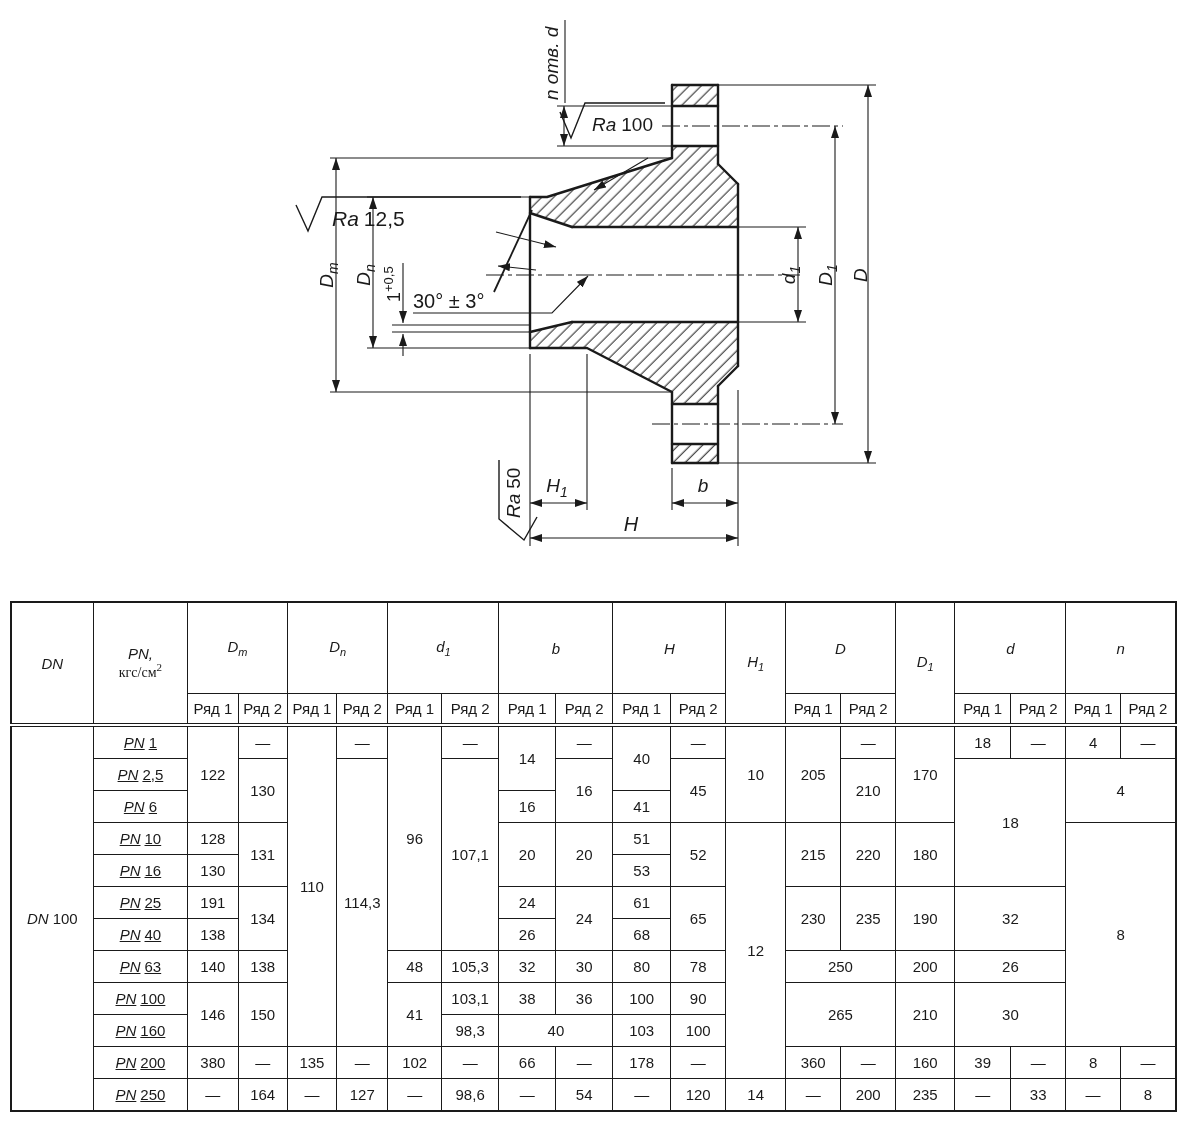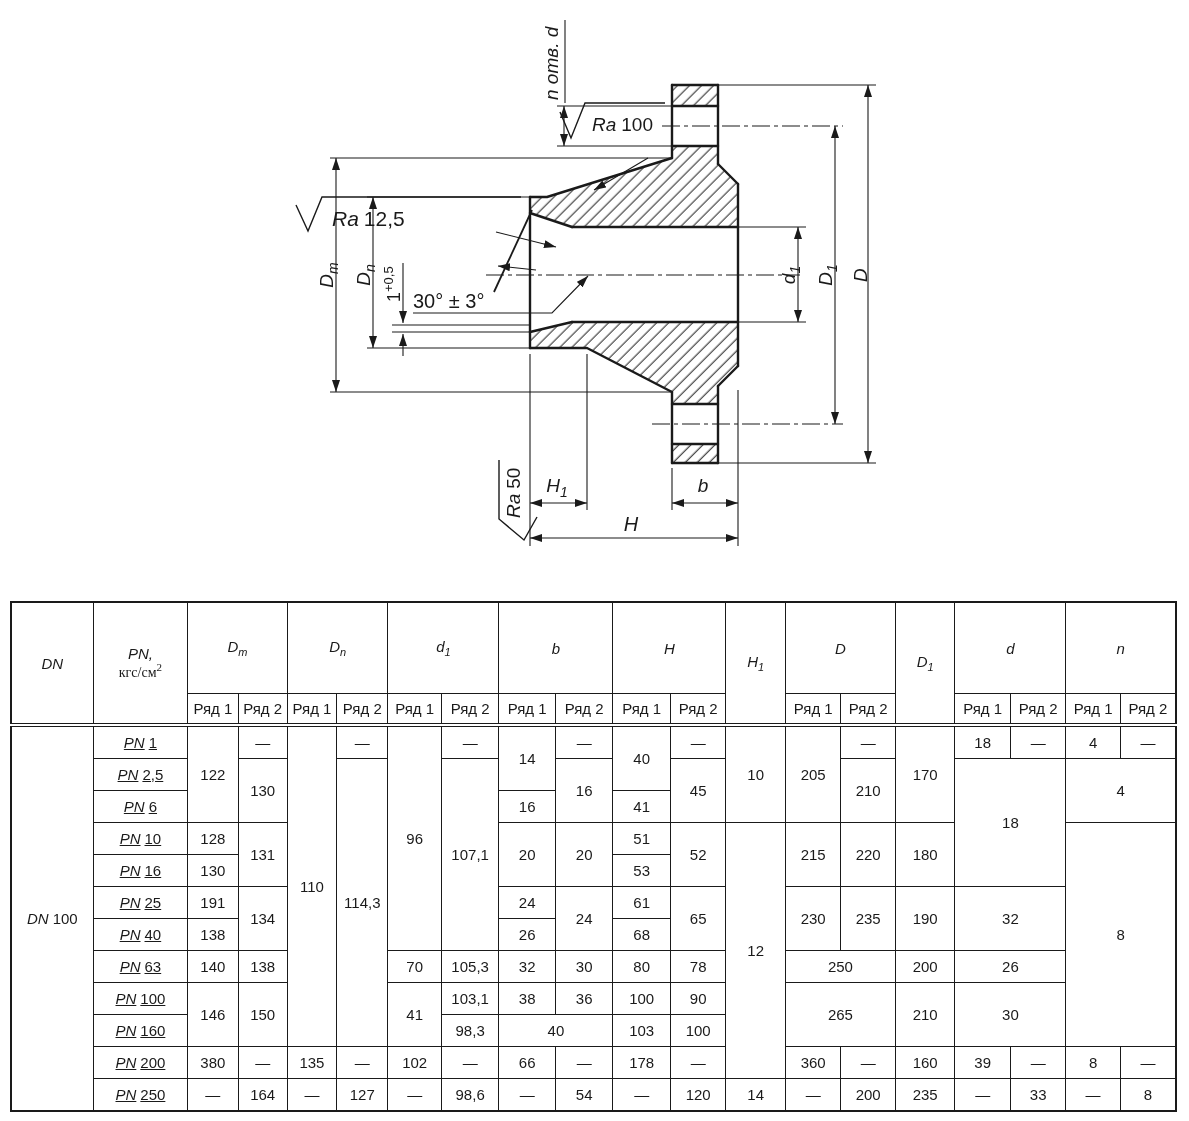--- a/index.html
+++ b/index.html
@@ -278,21 +278,21 @@
     <tr>
       <td class="pn-cell"><span class="it">PN</span><span class="pnv">40</span></td>
       <td>138</td>
       <td>26</td>
       <td>68</td>
     </tr>
     <tr>
       <td class="pn-cell"><span class="it">PN</span><span class="pnv">63</span></td>
       <td>140</td>
       <td>138</td>
-      <td>70</td>
+      <td>48</td>
       <td>105,3</td>
       <td>32</td>
       <td>30</td>
       <td>80</td>
       <td>78</td>
       <td colspan="2">250</td>
       <td>200</td>
       <td colspan="2">26</td>
     </tr>
     <tr>

